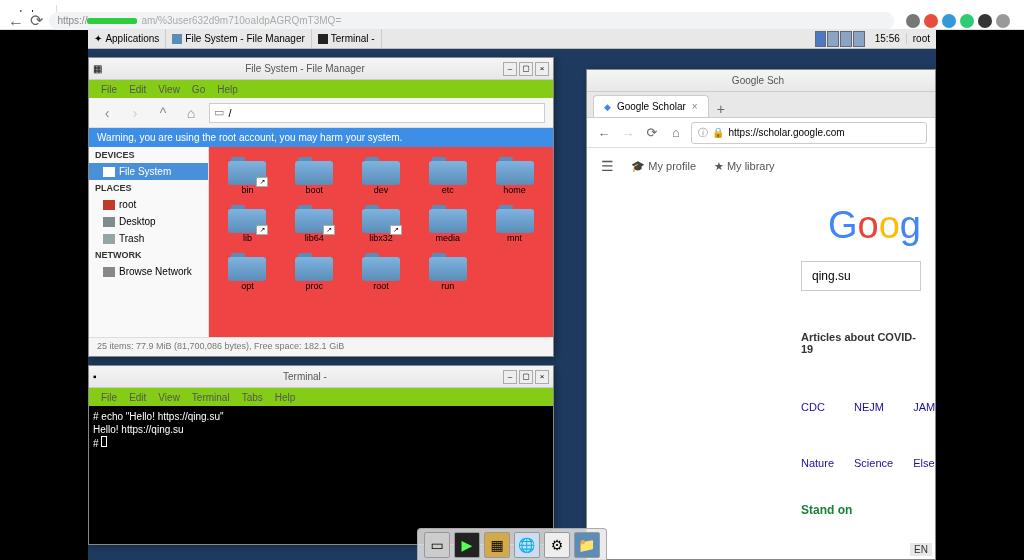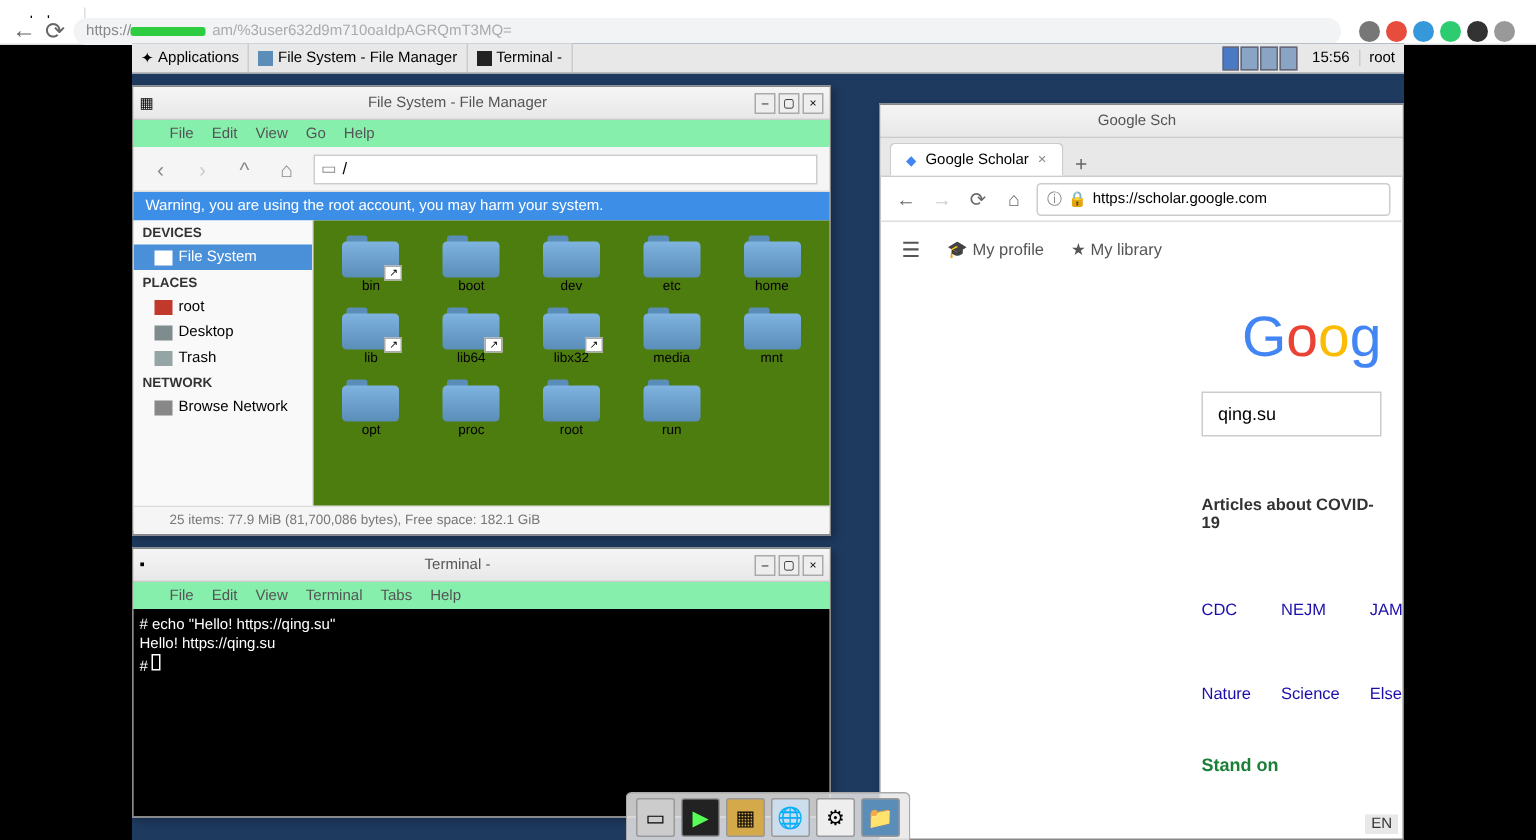--- a/index.html
+++ b/index.html
@@ -26,38 +26,38 @@
   .ws.active { background: #4a7ac4; }
   .clock { padding: 0 6px; }
   .user { padding: 0 6px; border-left: 1px solid #ccc; }
   
   
   .fm-window { position: absolute; top: 28px; left: 0; width: 466px; height: 300px; background: #f5f5f5; border: 1px solid #888; box-shadow: 2px 2px 6px rgba(0,0,0,0.3); }
   .titlebar { height: 22px; background: linear-gradient(#f5f5f5,#e8e8e8); display: flex; align-items: center; font-size: 10px; padding: 0 4px; border-bottom: 1px solid #ccc; }
   .titlebar .title { flex: 1; text-align: center; color: #555; }
   .win-btns { display: flex; gap: 2px; }
   .win-btn { width: 14px; height: 14px; border: 1px solid #aaa; background: #eee; font-size: 8px; display: flex; align-items: center; justify-content: center; }
-  .menubar { height: 18px; display: flex; align-items: center; gap: 12px; padding: 0 24px; font-size: 10px; color: #555; background: #86efac; }
+  .menubar { height: 18px; display: flex; align-items: center; gap: 12px; padding: 0 12px; font-size: 10px; color: #555; background: #84cc16; }
   .toolbar { height: 30px; display: flex; align-items: center; gap: 8px; padding: 0 8px; background: #f5f5f5; border-bottom: 1px solid #ddd; }
   .nav-btn { width: 20px; height: 20px; display: flex; align-items: center; justify-content: center; color: #888; font-size: 14px; }
   .path-entry { flex: 1; height: 20px; border: 1px solid #ccc; background: #fff; font-size: 11px; padding: 0 4px; display: flex; align-items: center; }
   .warning-bar { background: #3d8ee6; color: #fff; font-size: 10px; padding: 4px 8px; }
   .fm-body { display: flex; height: calc(100% - 108px); }
   .sidebar { width: 120px; background: #f9f9f9; border-right: 1px solid #ddd; font-size: 10px; overflow: hidden; }
   .side-head { font-weight: bold; padding: 3px 6px; color: #333; font-size: 9px; }
   .side-item { padding: 3px 6px 3px 14px; display: flex; align-items: center; gap: 4px; }
   .side-item.active { background: #4a90d9; color: #fff; }
   .side-icon { width: 12px; height: 10px; background: #888; display: inline-block; }
-  .icon-view { flex: 1; padding: 6px; display: grid; grid-template-columns: repeat(5, 1fr); gap: 4px 2px; align-content: start; background: #4d7c0f; }
+  .icon-view { flex: 1; padding: 6px; display: grid; grid-template-columns: repeat(5, 1fr); gap: 4px 2px; align-content: start; background: #ef4444; }
   .folder { display: flex; flex-direction: column; align-items: center; font-size: 9px; text-align: center; padding: 2px; }
   .folder-icon { width: 38px; height: 30px; position: relative; }
   .folder-icon::before { content: ''; position: absolute; top: 2px; left: 3px; width: 14px; height: 5px; background: #5a8db8; border-radius: 2px 2px 0 0; }
   .folder-icon::after { content: ''; position: absolute; top: 6px; left: 0; right: 0; bottom: 0; background: linear-gradient(#7fb3e0,#5a8db8); border-radius: 3px; }
   .folder-link { position: absolute; bottom: -2px; right: -2px; width: 12px; height: 10px; background: #fff; border: 1px solid #aaa; font-size: 7px; display: flex; align-items: center; justify-content: center; z-index: 1; }
-  .statusbar { font-size: 9px; color: #777; padding: 3px 24px; border-top: 1px solid #ddd; background: #f5f5f5; }
+  .statusbar { font-size: 9px; color: #777; padding: 3px 8px; border-top: 1px solid #ddd; background: #f5f5f5; }
   
   
   .term-window { position: absolute; top: 336px; left: 0; width: 466px; height: 180px; background: #f5f5f5; border: 1px solid #888; box-shadow: 2px 2px 6px rgba(0,0,0,0.3); }
   .term-body { background: #000; color: #fff; font-family: monospace; font-size: 10px; padding: 4px; height: calc(100% - 40px); white-space: pre; line-height: 1.3; }
   .cursor { display: inline-block; width: 6px; height: 11px; border: 1px solid #fff; }
   
   
   .ff-window { position: absolute; top: 40px; left: 498px; right: 0; bottom: 0; background: #fff; border: 1px solid #888; box-shadow: 2px 2px 6px rgba(0,0,0,0.3); }
   .ff-title { height: 22px; background: linear-gradient(#f5f5f5,#e8e8e8); display: flex; align-items: center; justify-content: center; font-size: 10px; color: #555; border-bottom: 1px solid #ccc; }
   .ff-tabs { height: 26px; display: flex; align-items: flex-end; padding: 0 6px; background: #e8e8e8; border-bottom: 1px solid #ccc; }

